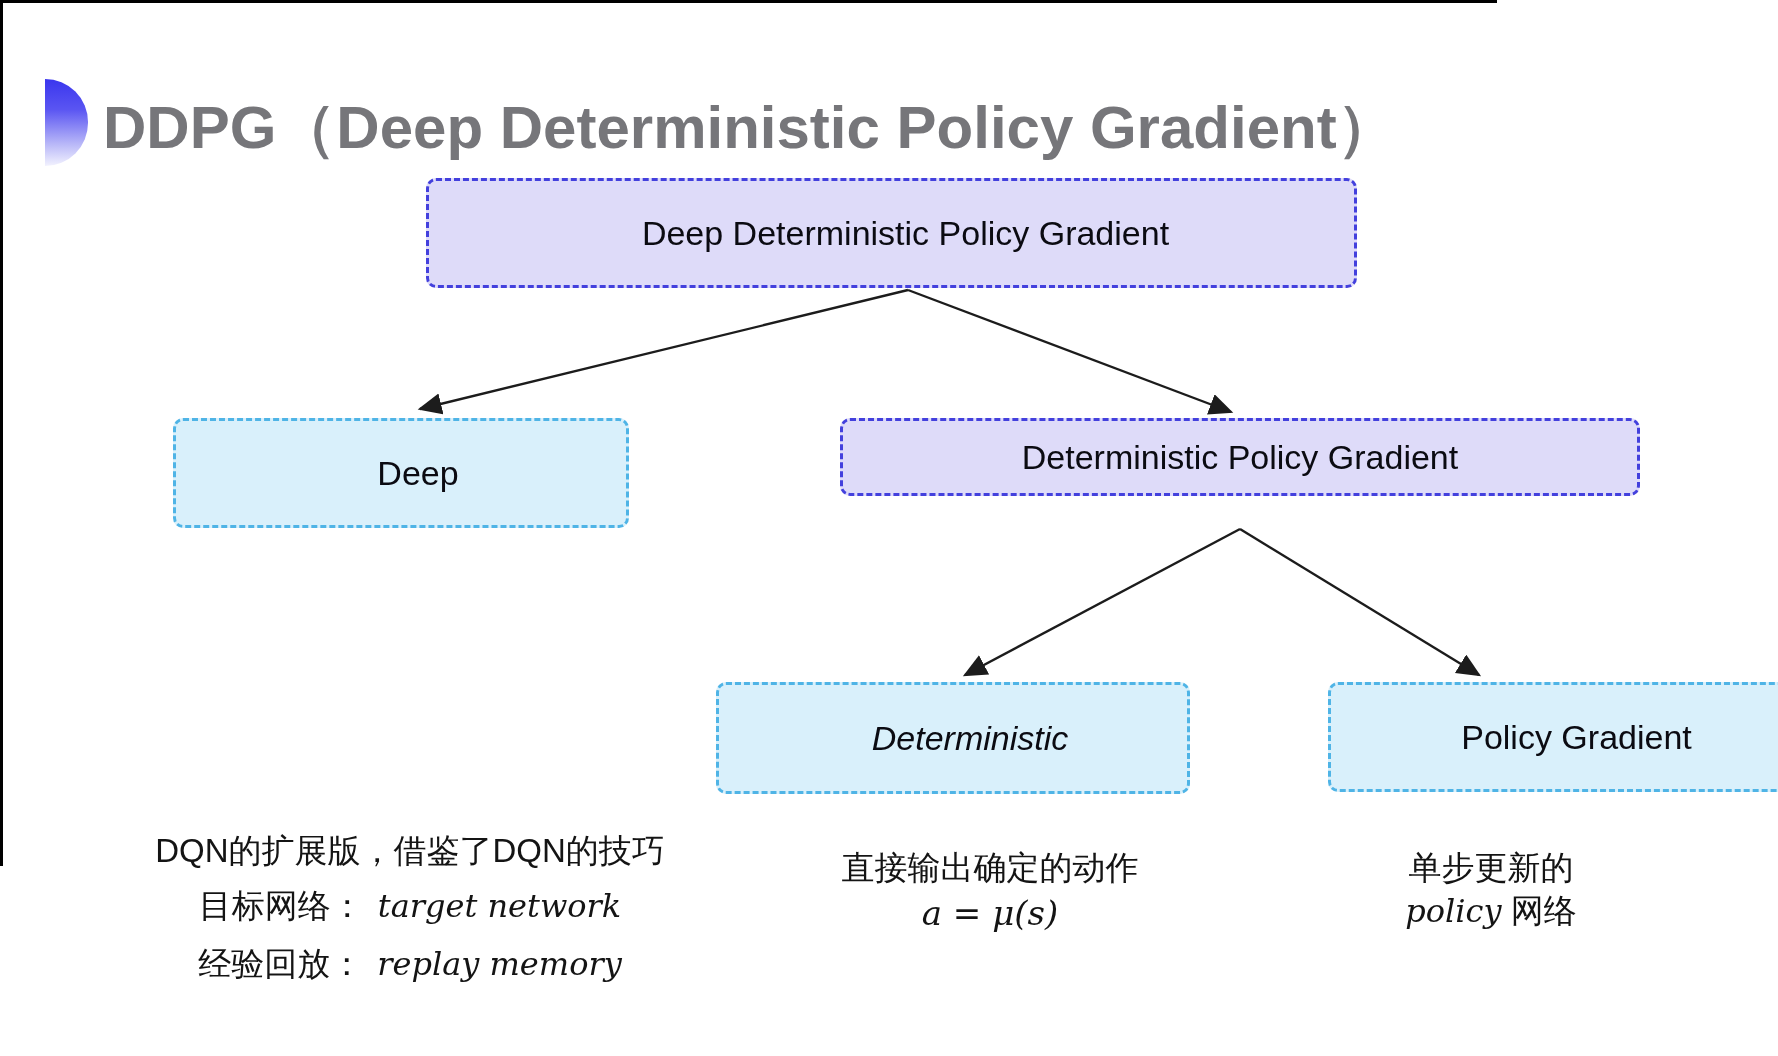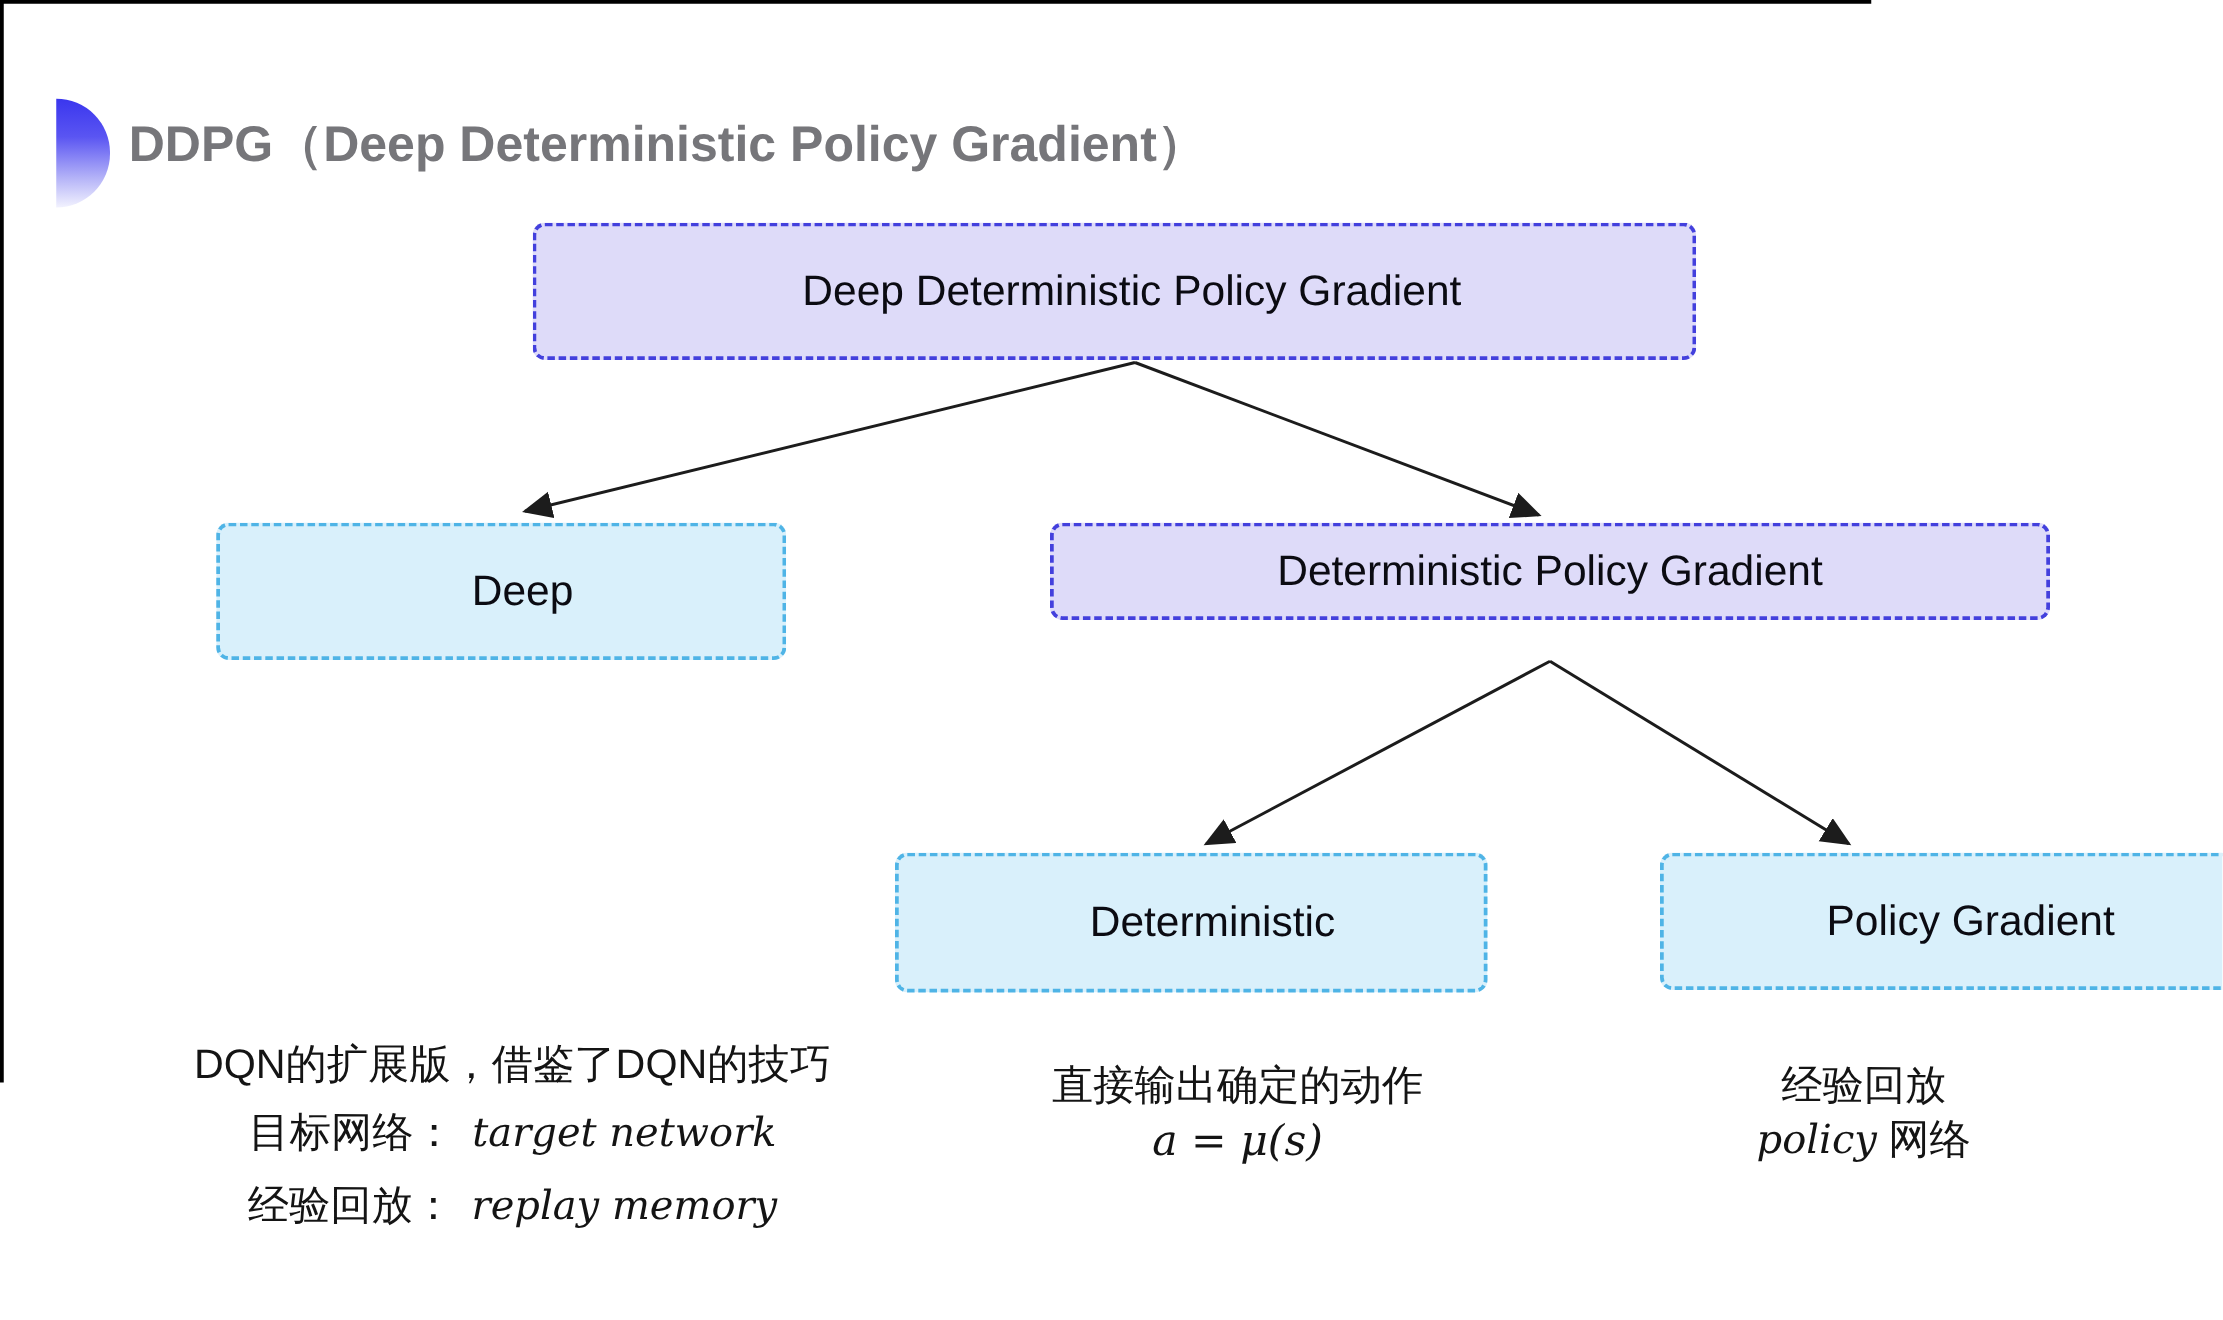--- a/index.html
+++ b/index.html
@@ -21,36 +21,36 @@
   .edge-top{position:absolute;left:0;top:0;width:1497px;height:3px;background:#000;}
   .edge-left{position:absolute;left:0;top:0;width:3px;height:866px;background:#000;}
 
   .bullet{
     position:absolute;left:45px;top:79px;width:43px;height:87px;
     border-radius:0 44px 44px 0;
     background:linear-gradient(180deg,var(--bullet-blue) 0%,#5a55f2 35%,#b9b8f8 75%,#f2f2fe 100%);
   }
   .page-title{
     position:absolute;left:103px;top:88px;width:1500px;
-    font-size:40px;font-weight:600;color:var(--title-gray);
+    font-size:60px;font-weight:600;color:var(--title-gray);
     letter-spacing:0px;white-space:nowrap;
   }
 
   .node{
     position:absolute;display:flex;align-items:center;justify-content:center;
     border-radius:10px;font-size:34px;font-weight:500;color:#0b0b12;
     text-align:center;
   }
   .node.purple{background:var(--accent-purple-fill);border:3px dashed var(--accent-purple-border);}
   .node.cyan{background:var(--accent-cyan-fill);border:3px dashed var(--accent-cyan-border);padding-left:34px;}
 
   .node-root{left:426px;top:178px;width:931px;height:110px;padding-left:28px;}
   .node-deep{left:173px;top:418px;width:456px;height:110px;}
   .node-dpg{left:840px;top:418px;width:800px;height:78px;}
-  .node-deterministic{left:716px;top:682px;width:474px;height:112px;}
+  .node-deterministic{left:716px;top:682px;width:474px;height:112px;font-style:italic;}
   .node-policy-gradient{left:1328px;top:682px;width:463px;height:110px;}
 
   svg.arrows{position:absolute;left:0;top:0;width:1778px;height:1056px;pointer-events:none;}
   svg.arrows line{stroke:var(--arrow-black);stroke-width:2.4;}
   #arrowhead path{fill:var(--arrow-black);}
 
   .note{
     position:absolute;text-align:center;color:var(--text-black);
     font-size:33px;line-height:38px;
   }
@@ -122,19 +122,19 @@
       <span>经验回放：</span><span class="serif-italic">replay memory</span>
     </div>
   </div>
 
   <div class="note note-deterministic">
     <div class="row1">直接输出确定的动作</div>
     <div class="formula">a = μ(s)</div>
   </div>
 
   <div class="note note-policy">
-    <div class="row1">经验回放</div>
+    <div class="row1">单步更新的</div>
     <div class="row2">
       <span class="serif-italic">policy</span><span> 网络</span>
     </div>
   </div>
 
 </div>
 
 </body></html>

